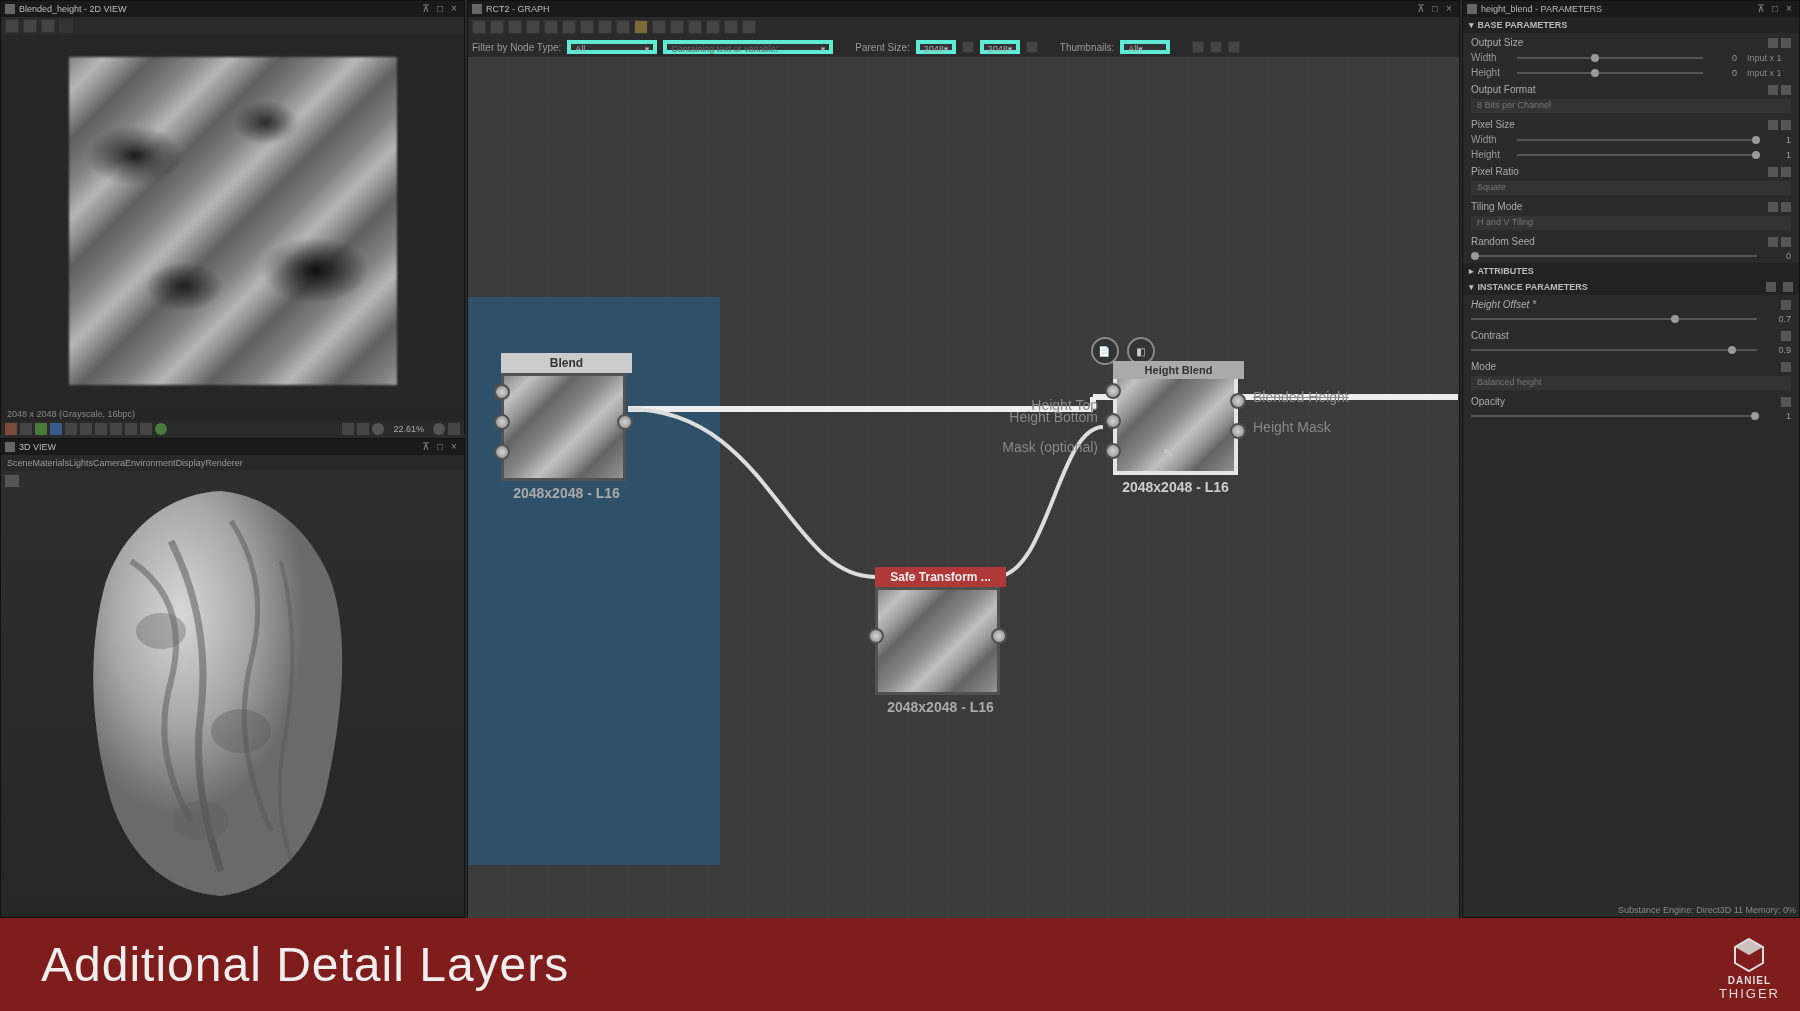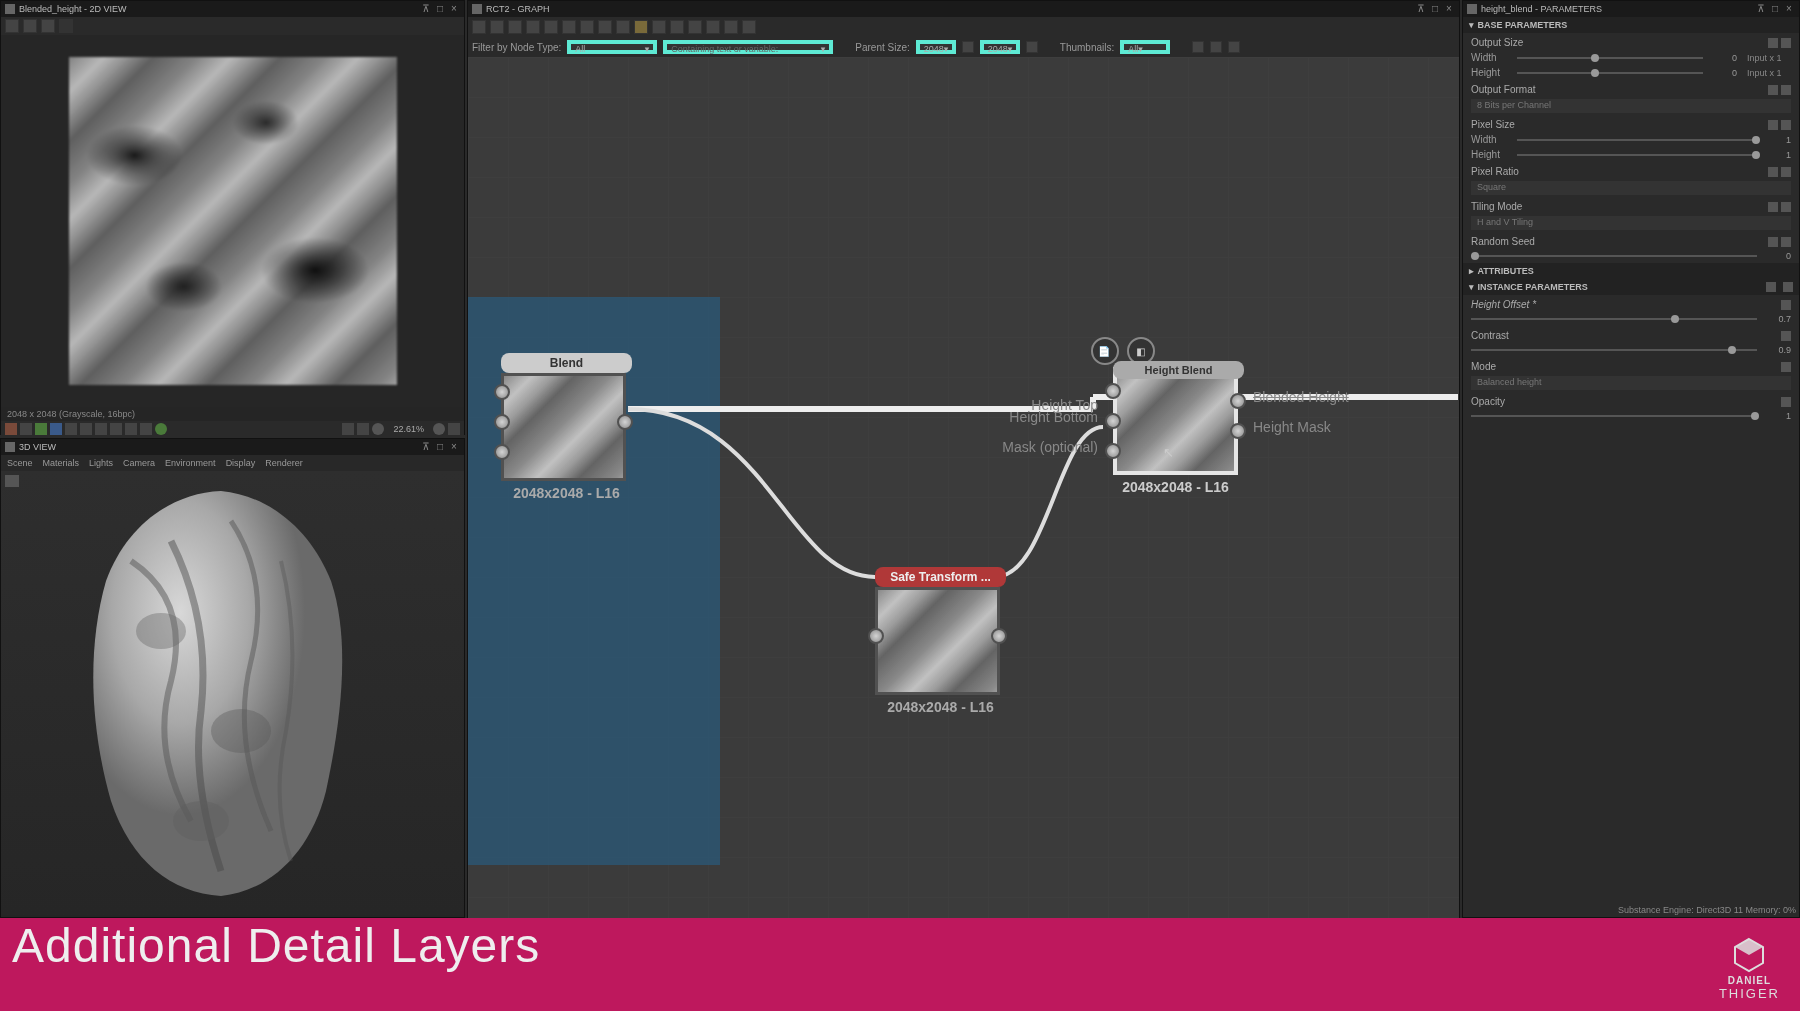--- a/index.html
+++ b/index.html
@@ -25,39 +25,39 @@
     filter: contrast(1.1) brightness(0.95) blur(1px);
   }
   .view2d-status { height: 14px; background: #252525; padding: 2px 6px; font-size: 9px; color: #888; }
   .view2d-bottombar { height: 16px; background: #2a2a2a; display: flex; align-items: center; padding: 0 4px; gap: 3px; }
   .sm-ic { width: 12px; height: 12px; background: #444; }
   .sm-green { background: #4a7a3a; }
   .sm-blue { background: #3a5a8a; }
   
   
   .view3d { position: absolute; left: 0; top: 438px; width: 465px; height: 480px; background: #252525; border: 1px solid #111; }
-  .view3d-menu { height: 16px; background: #282828; display: flex; align-items: center; padding: 0 6px; gap: 10px; font-size: 9px; color: #999; }
+  .view3d-menu { height: 16px; background: #282828; display: flex; align-items: center; padding: 0 6px; gap: 0; font-size: 9px; color: #999; }
   .view3d-canvas { position: relative; background: linear-gradient(#2e2e2e,#262626); height: 444px; }
   .rock { position: absolute; left: 70px; top: 10px; width: 300px; height: 420px; }
   .rock svg { width: 100%; height: 100%; }
   .cam-ic { position: absolute; left: 4px; top: 4px; width: 14px; height: 12px; background: #555; }
   
   
   .graph { position: absolute; left: 467px; top: 0; width: 993px; height: 918px; background: #0ea5e9; border: 1px solid #111; }
   .graph-toolbar { height: 20px; background: #2a2a2a; display: flex; align-items: center; padding: 0 4px; gap: 4px; }
   .graph-filters { height: 20px; background: #2a2a2a; display: flex; align-items: center; padding: 0 4px; gap: 6px; font-size: 9px; }
   .selbox { background: #333; border: 4px solid #5eead4; height: 14px; color: #aaa; padding: 0 4px; font-size: 9px; display: inline-flex; align-items: flex-start; }
   .graph-canvas { position: relative; background: #3b3b3b; height: 862px; overflow: hidden;
     background-image: linear-gradient(#3e3e3e 1px, transparent 1px), linear-gradient(90deg, #3e3e3e 1px, transparent 1px);
     background-size: 40px 40px; }
   
   .frame-blue { position: absolute; left: 0; top: 240px; width: 252px; height: 568px; background: #2b5a7a; opacity: 0.75; }
   
   .node { position: absolute; }
-  .node-header { text-align: center; font-size: 12px; padding: 3px 0; color: #333; font-weight: bold; border-radius: 8px; }
+  .node-header { text-align: center; font-size: 12px; padding: 3px 0; color: #333; font-weight: bold; }
   .node-thumb { width: 125px; height: 108px; border: 3px solid #555; background:
     repeating-linear-gradient(135deg, #888 0px, #bbb 20px, #999 35px, #666 50px, #888 75px);
     filter: contrast(1.1) blur(0.5px);
     position: relative; }
   .node-thumb.sel { border: 4px solid #ddd; }
   .node-caption { text-align: center; font-size: 14px; color: #aaa; margin-top: 4px; font-weight: bold; }
   .node-port { position: absolute; width: 16px; height: 16px; border-radius: 50%; background: radial-gradient(#ccc,#888); border: 2px solid #555; }
   .node-label-port { position: absolute; font-size: 14px; color: #888; white-space: nowrap; }
   
   
@@ -72,21 +72,21 @@
   .slider-track { position: absolute; top: 4px; left: 0; right: 0; height: 2px; background: #555; }
   .slider-thumb { position: absolute; top: 1px; width: 8px; height: 8px; background: #999; border-radius: 50%; }
   .valnum { width: 24px; text-align: right; color: #999; font-size: 9px; }
   .valtxt { color: #888; font-size: 9px; }
   .fullsel { margin: 2px 8px; background: #333; height: 14px; padding: 1px 6px; color: #777; font-size: 9px; }
   
   
   .statusbar { position: absolute; right: 4px; bottom: 96px; font-size: 9px; color: #888; }
   
   
-  .caption-bar { position: absolute; left: 0; right: 0; bottom: 0; height: 93px; background: #be185d; display: flex; padding: 0 12px; }
+  .caption-bar { position: absolute; left: 0; right: 0; bottom: 0; height: 93px; background: #7f1d1d; display: flex; align-items: center; padding: 0 41px; }
   .caption-bar .title { font-size: 48px; color: #eee; font-weight: 300; letter-spacing: 1px; }
   .logo { position: absolute; right: 20px; bottom: 10px; text-align: center; color: #ddd; }
   .logo .hex { width: 36px; height: 36px; margin: 0 auto 2px; }
   .logo .hex svg { width: 100%; height: 100%; }
   .logo .name { font-size: 10px; font-weight: bold; letter-spacing: 1px; }
   .logo .sub { font-size: 13px; letter-spacing: 2px; }
   
   
   .wire { position: absolute; pointer-events: none; }
 </style>

